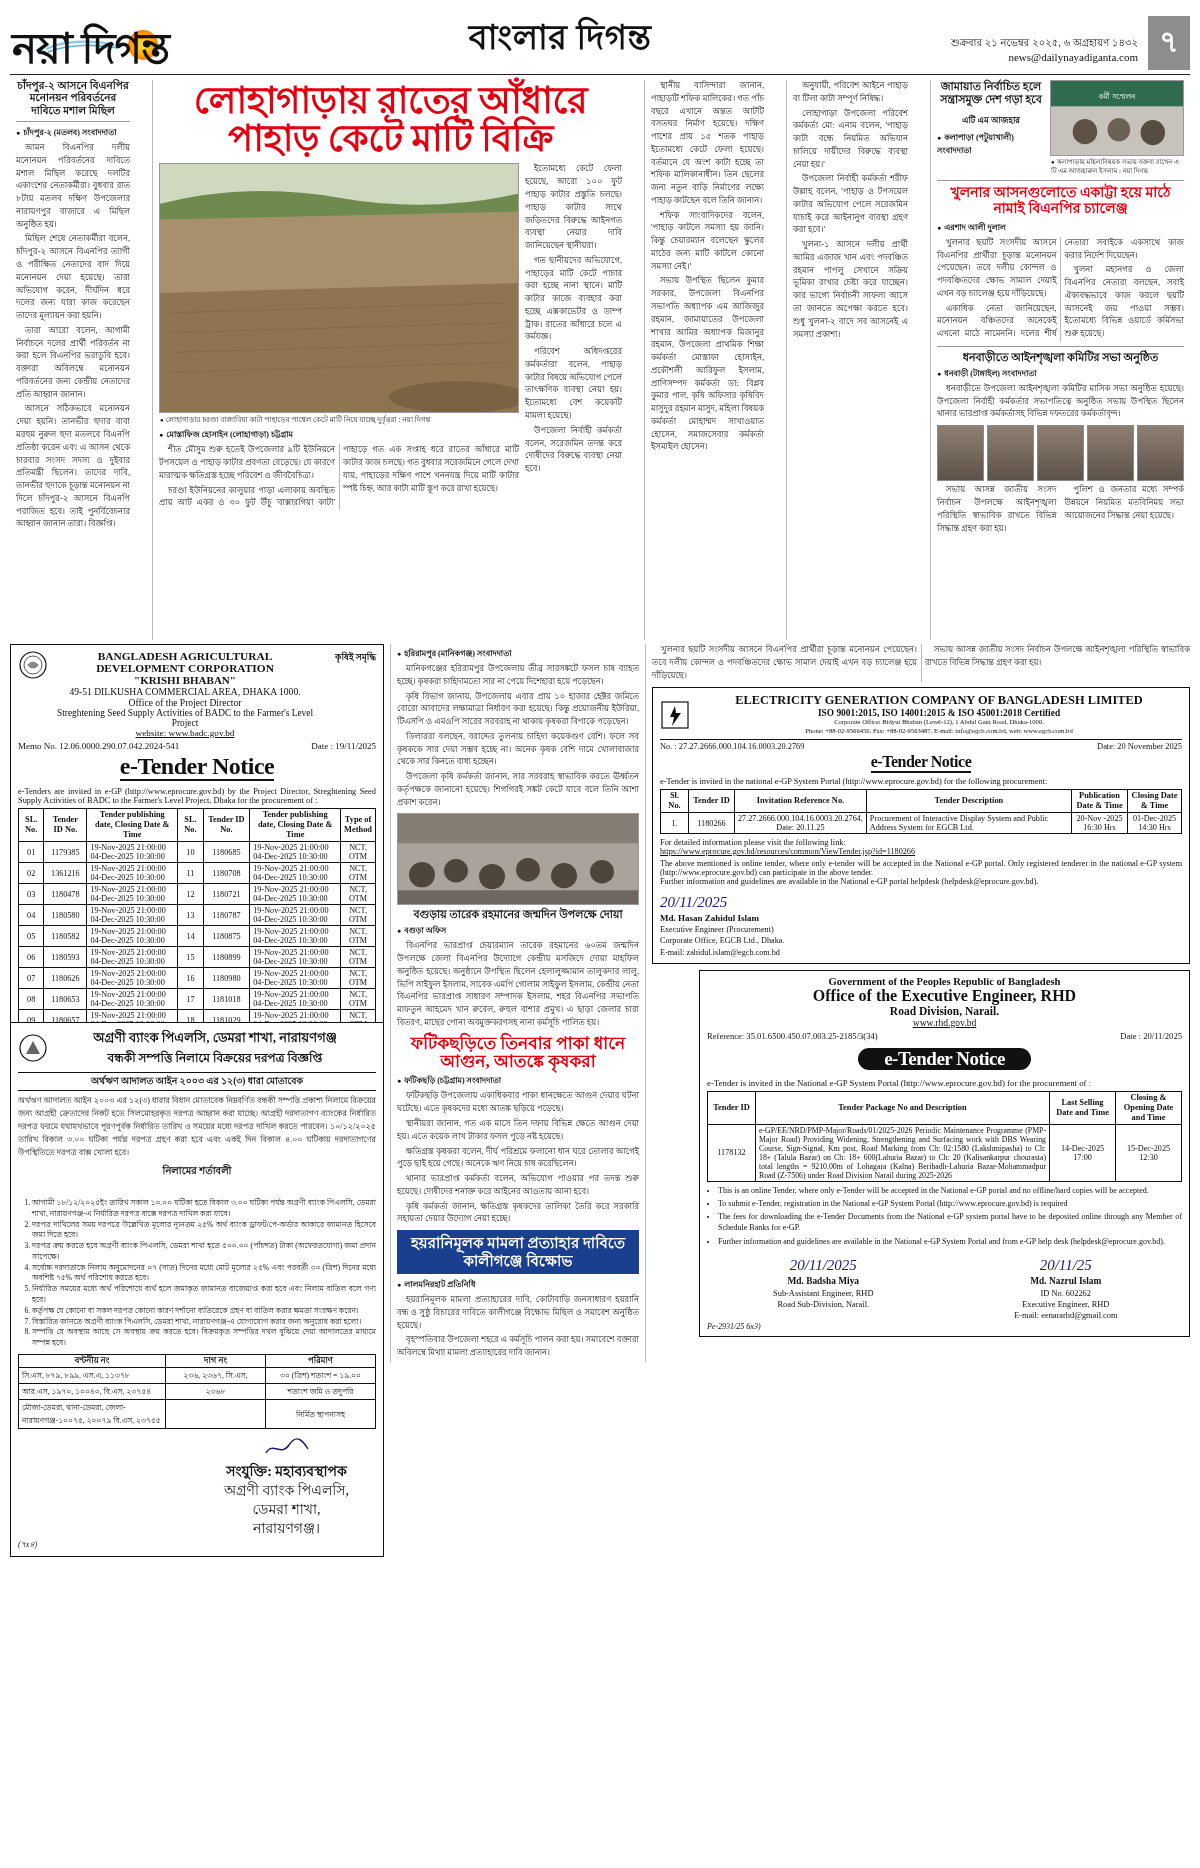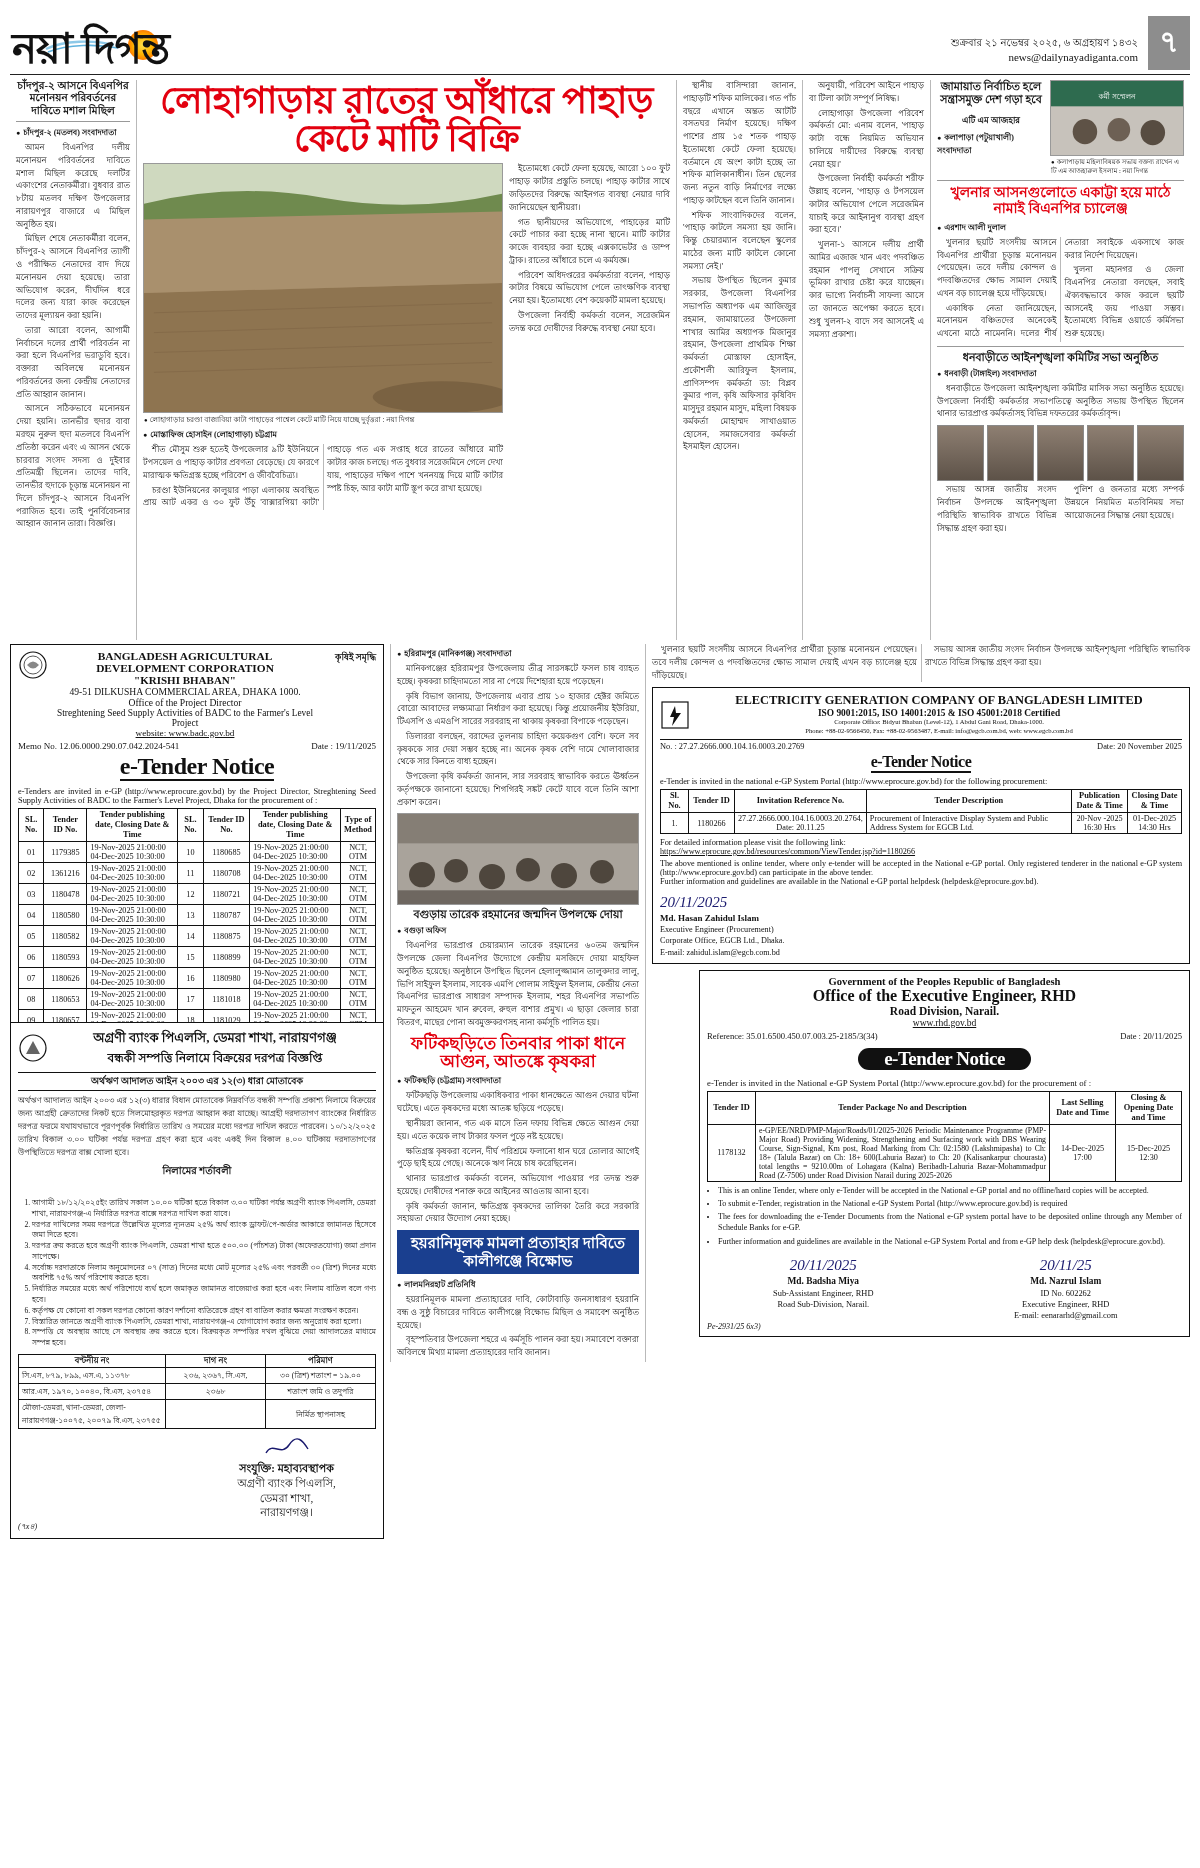--- a/index.html
+++ b/index.html
@@ -46,21 +46,21 @@
   .col-text { font-size:8.4px; line-height:1.52; text-align:justify; }
   .col-text p { margin:0 0 2px; text-indent:9px; }
   .sec-head-red {
     color:#e3000f; font-weight:bold; text-align:center; line-height:1.08;
   }
   .byline { font-size:8px; font-weight:bold; margin:3px 0 3px; }
   .byline:before { content:"\25CF"; color:#111; font-size:7px; margin-right:3px; }
   .hr-thin { border-top:1px solid #999; margin:4px 0; }
 
   
-  .top-grid { display:grid; grid-template-columns:126px 1fr 126px 128px 260px; gap:0; }
+  .top-grid { display:grid; grid-template-columns:126px 1fr 126px 128px 260px; gap:16px; }
   .cell { padding:0 6px; }
   .cell + .cell { border-left:1px solid #b9b9b9; }
 
   .lead-head {
     font-size:37px; line-height:1.02; color:#e3000f; font-weight:bold;
     text-align:center; letter-spacing:-0.5px; margin:2px 0 6px;
   }
   .photo {
     width:100%; background:linear-gradient(#cdbfae 0%, #bba892 35%, #9c8466 62%, #7d6448 100%);
     position:relative; border:0.5px solid #999;
@@ -116,20 +116,21 @@
 
   <div class="masthead">
     <div class="logo-wrap">
       <div class="logo-sun"></div>
       <svg class="logo-swoosh" viewBox="0 0 95 16">
         <path d="M2 11 C20 2, 50 2, 70 7" stroke="#8ec9e8" stroke-width="2.4" fill="none"></path>
         <path d="M4 14 C24 6, 54 6, 74 10" stroke="#5fb2dd" stroke-width="1.6" fill="none"></path>
       </svg>
       <div class="logo-text">নয়া দিগন্ত</div>
     </div>
+    <div class="center-title">বাংলার দিগন্ত</div>
     <div class="head-right">
       <div class="head-meta">
         <div class="date">শুক্রবার ২১ নভেম্বর ২০২৫, ৬ অগ্রহায়ণ ১৪৩২</div>
         <div class="mail">news@dailynayadiganta.com</div>
       </div>
       <div class="pagenum">৭</div>
     </div>
   </div>
   <div class="rule"></div>
 
@@ -599,21 +600,21 @@
           </tr>
           <tr>
             <td>মৌজা-ডেমরা, থানা-ডেমরা, জেলা-নারায়ণগঞ্জ-১০০৭৫, ২০০৭৯ বি.এস, ২৩৭৫৫</td>
             <td class="c"></td>
             <td class="c">নির্মিত স্থাপনাসহ</td>
           </tr>
         </tbody>
       </table>
       <div class="flexrow" style="margin-top:8px;">
         <div style="flex:1;"></div>
-        <div style="flex:1;text-align:center;font-size:11px;line-height:1.35;">
+        <div style="flex:1;text-align:center;font-size:14px;line-height:1.35;">
           <svg width="48" height="20" viewBox="0 0 48 20">
             <path d="M3 16 C10 4, 18 20, 26 8 S40 4, 45 12" stroke="#1a1a6e" stroke-width="1.4" fill="none"></path>
           </svg>
           <div style="font-weight:bold;">সংযুক্তি: মহাব্যবস্থাপক</div>
           <div>অগ্রণী ব্যাংক পিএলসি,</div>
           <div>ডেমরা শাখা,</div>
           <div>নারায়ণগঞ্জ।</div>
         </div>
       </div>
       <div class="adref">(৭х৪)</div>

